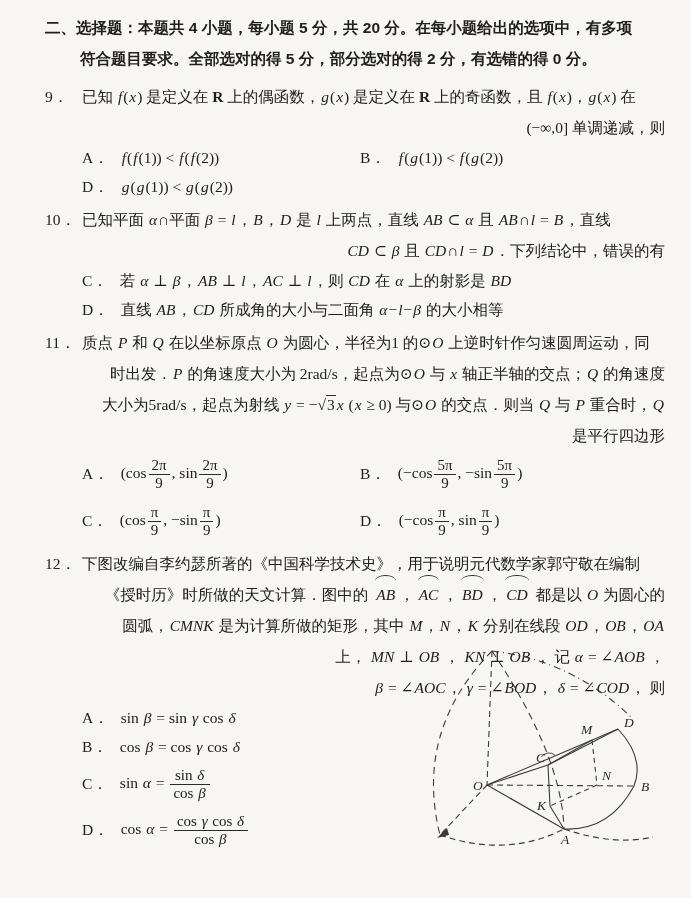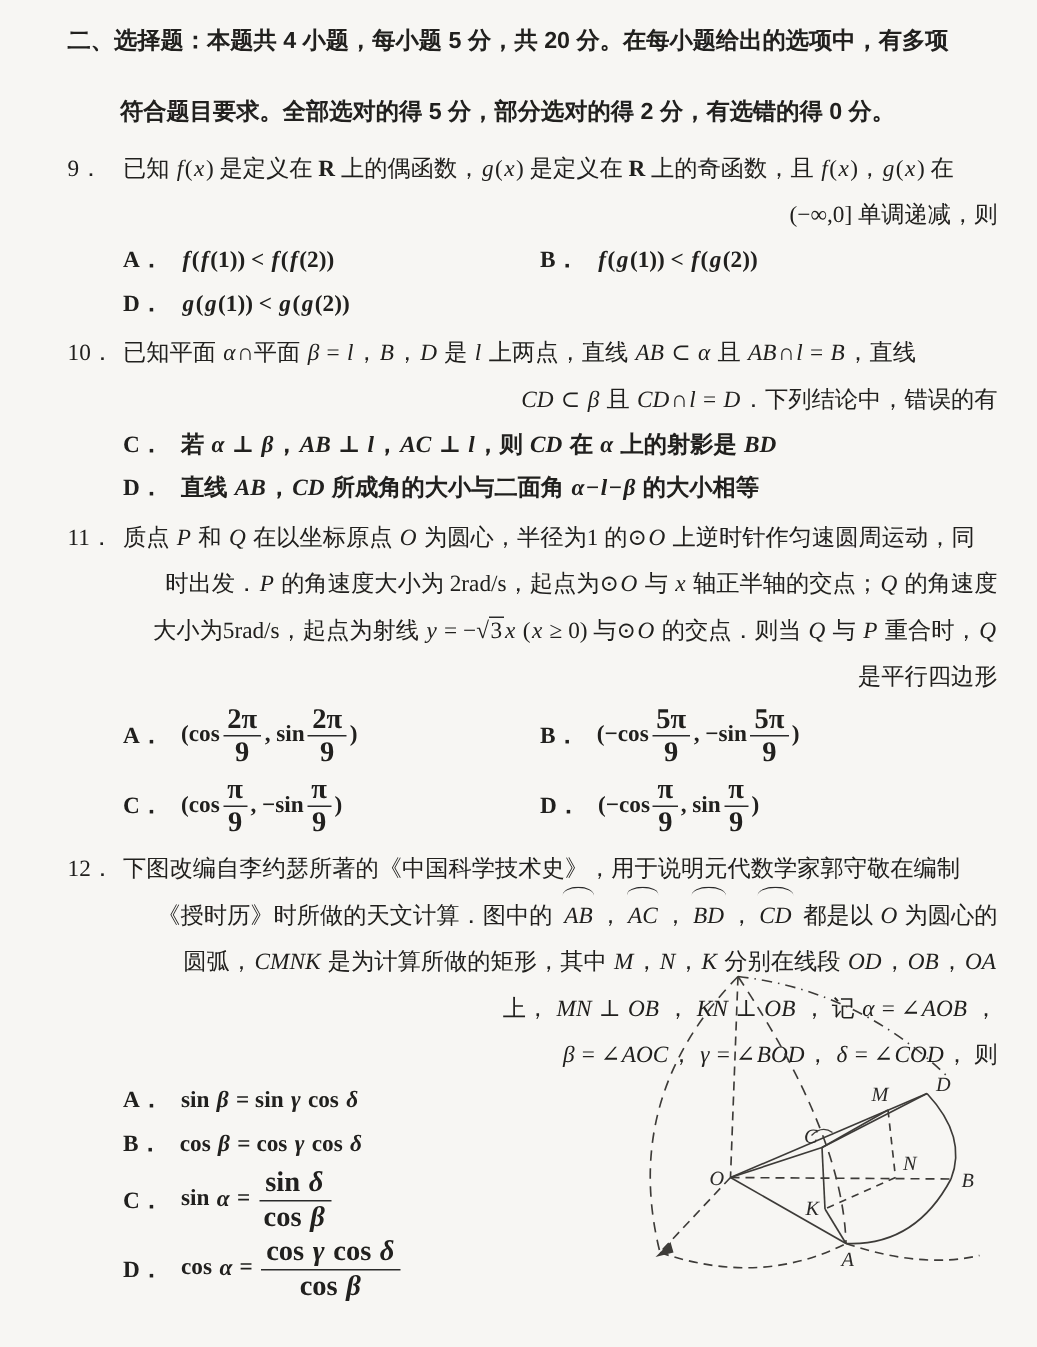--- a/index.html
+++ b/index.html
@@ -11,32 +11,32 @@
     font-size:15.5px;
     position:relative;
   }
   .page{position:relative;width:691px;height:724px;}
   .content{position:absolute;left:45px;top:12px;width:620px;}
   .ln{line-height:31px;white-space:nowrap;}
   i{font-style:italic;padding:0 1px;}
   b{font-weight:bold;}
   
   .sec{font-family:"Liberation Sans","DejaVu Sans",sans-serif;font-weight:bold;font-size:15.5px;margin-bottom:7px;}
-  .sec .cont{padding-left:35px;margin-top:16px;}
+  .sec .cont{padding-left:35px;}
   .q{margin-bottom:3px;}
   .qnum{display:inline-block;width:37px;}
   .q .cont{padding-left:37px;text-align:right;}
-  .opts{padding-left:37px;font-weight:bold;}
+  .opts{padding-left:37px;}
   .opts.cols2{display:grid;grid-template-columns:278px auto;}
   .opt{line-height:29px;white-space:nowrap;}
   .optl{margin-right:12px;}
   .opt.tall{display:flex;align-items:center;height:46px;line-height:normal;}
   .opts.tallrow .opt{display:flex;align-items:center;height:47px;line-height:normal;}
   
-  .frac{display:inline-block;vertical-align:middle;text-align:center;line-height:1.12;font-size:19px;margin:0 2px;}
+  .frac{display:inline-block;vertical-align:middle;text-align:center;line-height:1.12;font-size:15px;margin:0 2px;}
   .fn{display:block;padding:0 3px;}
   .fd{display:block;border-top:1.2px solid #2a2a2a;padding:0 3px;}
   
   .arcn{position:relative;display:inline-block;padding:0 1px;margin:0 2px;}
   .arcg{position:absolute;top:-4px;left:1px;right:1px;height:6px;
         border-top:1.4px solid #2a2a2a;border-radius:50% 50% 0 0/6px 6px 0 0;}
   
   .vinc{border-top:1.2px solid #2a2a2a;padding:0 1px;}
   
   .fig{position:absolute;left:422px;top:646px;width:266px;height:250px;}

